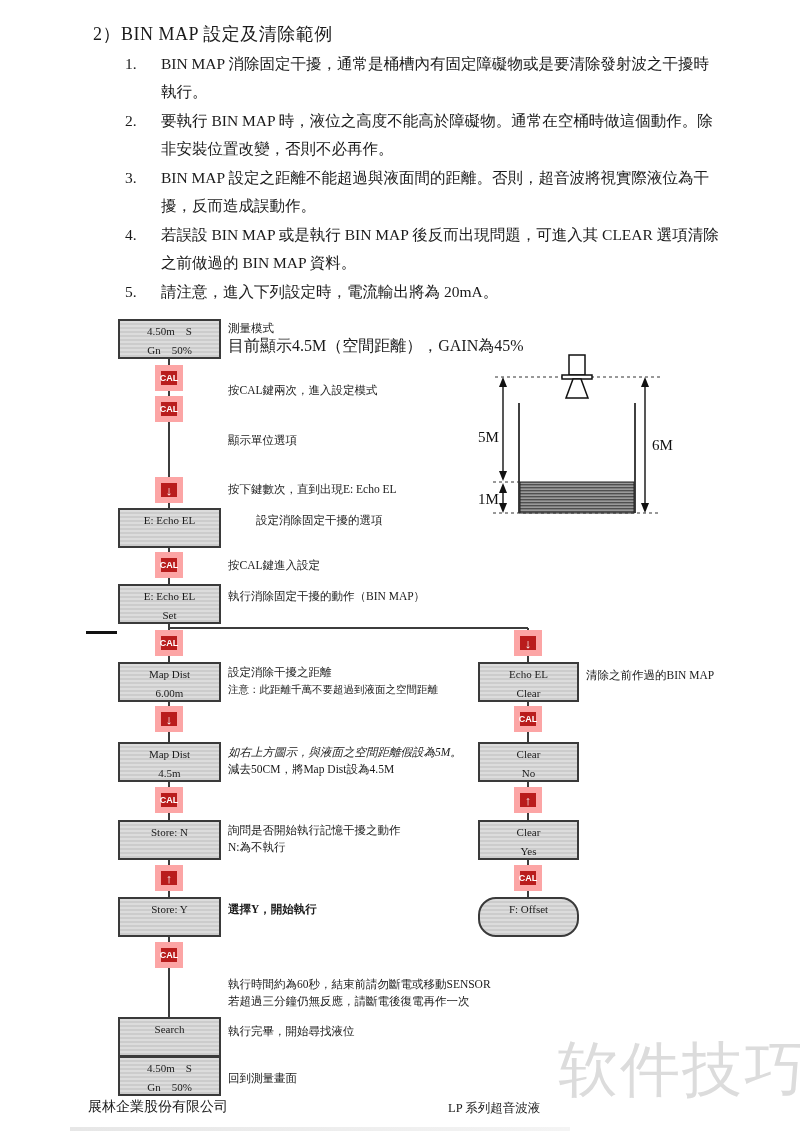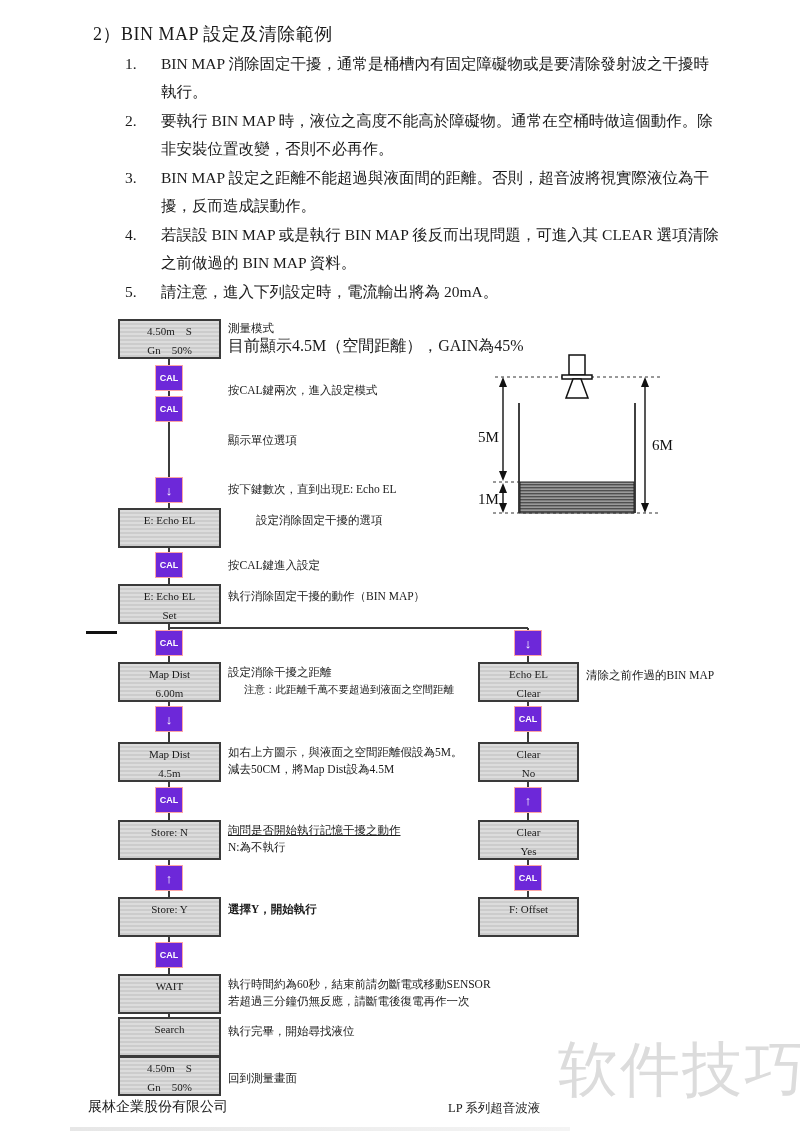--- a/index.html
+++ b/index.html
@@ -19,21 +19,21 @@
   .lcd{
     position:absolute;width:103px;height:40px;z-index:2;
     border:2px solid #3a3a3a;
     background:repeating-linear-gradient(180deg,#dcdcdc 0 2px,#cccccc 2px 4px);
     text-align:center;font-size:11px;line-height:19px;padding-top:1px;
     box-sizing:border-box;
   }
   .lcd .ln{white-space:pre;}
   .btn{
     position:absolute;width:28px;height:26px;z-index:2;
-    background:#6d28d9;border:1px solid #fca5a5;color:#fff;
+    background:#b91c1c;border:6px solid #fca5a5;color:#fff;
     display:flex;align-items:center;justify-content:center;
     font-family:"Liberation Sans","DejaVu Sans",sans-serif;
     font-size:9px;font-weight:bold;box-sizing:border-box;
   }
   .btn.arrow{font-size:13px;font-weight:normal;}
   .note{position:absolute;z-index:2;font-size:11.5px;line-height:17px;white-space:nowrap;}
   .dash-mark{position:absolute;z-index:2;background:#111;}
   .watermark{
     position:absolute;z-index:0;color:#dcdcdc;
     font-family:"Liberation Sans","DejaVu Sans",sans-serif;
@@ -111,51 +111,48 @@
   </div>
   <div class="note" style="left:228px;top:588px;">執行消除固定干擾的動作（BIN MAP）</div>
 
   <div class="btn" style="left:155px;top:630px;">CAL</div>
 
   <div class="lcd" style="left:118px;top:662px;">
     <div class="ln">Map Dist</div>
     <div class="ln">6.00m</div>
   </div>
   <div class="note" style="left:228px;top:664px;">設定消除干擾之距離</div>
-  <div class="note" style="left:228px;top:681px;font-size:10.5px;margin-left:16px;">注意：此距離千萬不要超過到液面之空間距離</div>
+  <div class="note" style="left:228px;top:681px;font-size:10.5px;">注意：此距離千萬不要超過到液面之空間距離</div>
 
   <div class="btn arrow" style="left:155px;top:706px;">↓</div>
 
   <div class="lcd" style="left:118px;top:742px;">
     <div class="ln">Map Dist</div>
     <div class="ln">4.5m</div>
   </div>
-  <div class="note" style="left:228px;top:744px;">如右上方圖示，與液面之空間距離假設為5M。</div>
+  <div class="note" style="left:228px;top:744px;font-style:italic;">如右上方圖示，與液面之空間距離假設為5M。</div>
   <div class="note" style="left:228px;top:761px;">減去50CM，將Map Dist設為4.5M</div>
 
   <div class="btn" style="left:155px;top:787px;">CAL</div>
 
   <div class="lcd" style="left:118px;top:820px;">
     <div class="ln">Store: N</div>
   </div>
-  <div class="note" style="left:228px;top:822px;text-decoration:underline;">詢問是否開始執行記憶干擾之動作</div>
+  <div class="note" style="left:228px;top:822px;">詢問是否開始執行記憶干擾之動作</div>
   <div class="note" style="left:228px;top:839px;">N:為不執行</div>
 
   <div class="btn arrow" style="left:155px;top:865px;">↑</div>
 
   <div class="lcd" style="left:118px;top:897px;">
     <div class="ln">Store: Y</div>
   </div>
   <div class="note" style="left:228px;top:901px;font-weight:bold;">選擇Y，開始執行</div>
 
   <div class="btn" style="left:155px;top:942px;">CAL</div>
 
-  <div class="lcd" style="left:118px;top:974px;">
-    <div class="ln">WAIT</div>
-  </div>
   <div class="note" style="left:228px;top:976px;">執行時間約為60秒，結束前請勿斷電或移動SENSOR</div>
   <div class="note" style="left:228px;top:993px;">若超過三分鐘仍無反應，請斷電後復電再作一次</div>
 
   <div class="lcd" style="left:118px;top:1017px;height:40px;">
     <div class="ln">Search</div>
   </div>
   <div class="note" style="left:228px;top:1023px;">執行完畢，開始尋找液位</div>
 
   <div class="lcd" style="left:118px;top:1056px;">
     <div class="ln">4.50m    S</div>
@@ -180,21 +177,21 @@
 
   <div class="btn arrow" style="left:514px;top:787px;">↑</div>
 
   <div class="lcd" style="left:478px;top:820px;width:101px;">
     <div class="ln">Clear</div>
     <div class="ln">Yes</div>
   </div>
 
   <div class="btn" style="left:514px;top:865px;">CAL</div>
 
-  <div class="lcd" style="left:478px;top:897px;width:101px;">
+  <div class="lcd" style="left:478px;top:897px;width:101px;border-radius:18px;">
     <div class="ln">F: Offset</div>
   </div>
 
   <svg style="position:absolute;left:470px;top:352px;z-index:2;" width="220" height="170" viewBox="0 0 220 170">
     <defs>
       <pattern id="liquidHatch" width="6" height="3" patternUnits="userSpaceOnUse">
         <rect width="6" height="3" fill="#9a9a9a"></rect>
         <line x1="0" y1="0.75" x2="6" y2="0.75" stroke="#3c3c3c" stroke-width="1.1"></line>
       </pattern>
     </defs>

